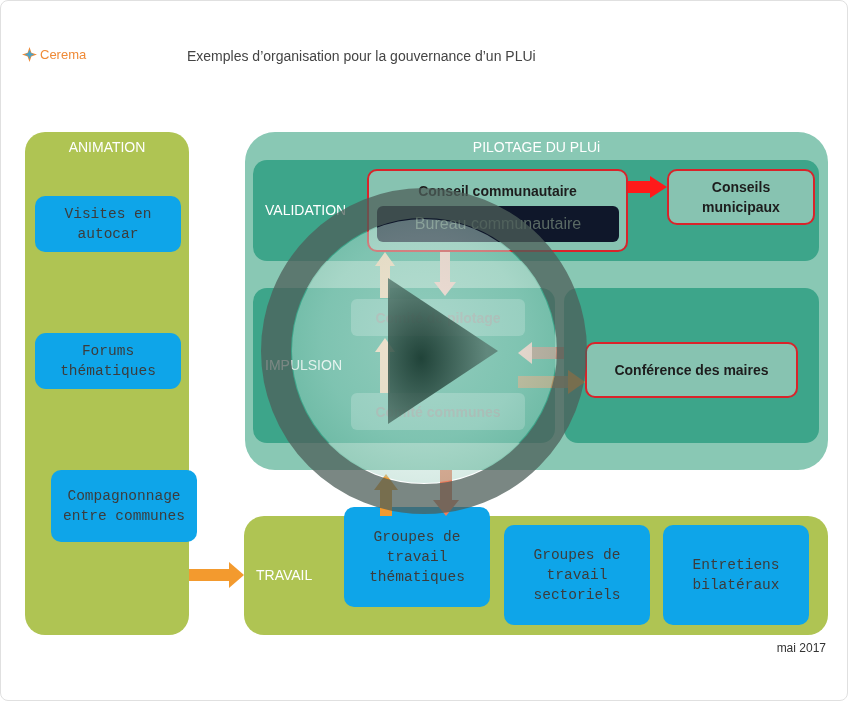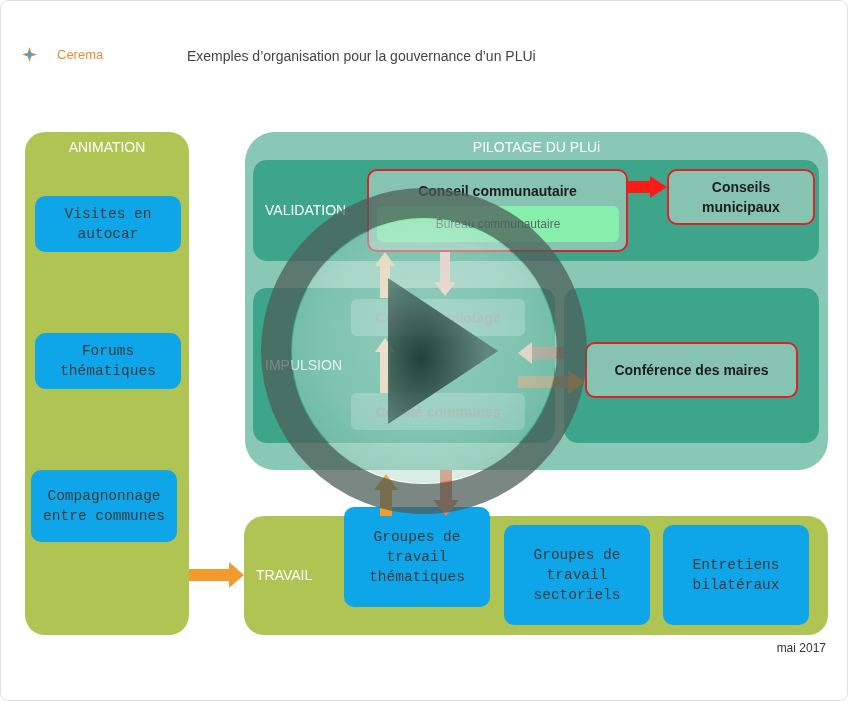--- a/index.html
+++ b/index.html
@@ -1,29 +1,29 @@
 <!DOCTYPE html>
 <html><head>
   <meta charset="utf-8">
   <style>
     html, body { margin: 0; padding: 0; background: #ffffff; }
     body { width: 848px; height: 701px; position: relative; overflow: hidden; font-family: "DejaVu Sans", sans-serif; }
     .frame { position: absolute; left: 0; top: 0; width: 846px; height: 699px; border: 1px solid #e0e0e0; border-radius: 8px; background: #fff; }
-    .logo { position: absolute; left: 22px; top: 47px; display: flex; align-items: center; gap: 20px; }
+    .logo { position: absolute; left: 22px; top: 47px; display: flex; align-items: center; gap: 3px; }
     .logo-mark { width: 15px; height: 15px; position: relative; }
     .logo-text { color: #ef8a36; font-size: 13px; font-family: "Liberation Sans", sans-serif; }
     .title { position: absolute; left: 187px; top: 48px; font-size: 14px; color: #444; font-family: "Liberation Sans", sans-serif; }
     .abs { position: absolute; box-sizing: border-box; }
     .green { background: #afc453; border-radius: 20px; }
     .beige { background: #0ea5e9; border-radius: 10px; color: #3c3c3c; font-size: 14.5px; display: flex; align-items: center; justify-content: center; text-align: center; line-height: 20px; font-family: Liberation Mono, monospace; }
     .hdr { color: #fff; font-size: 14px; font-family: "Liberation Sans", sans-serif; }
     .teal-outer { background: #89c8b4; border-radius: 30px; }
     .teal-inner { background: #3da58a; border-radius: 14px; }
     .redbox { border: 2px solid #d9232a; border-radius: 10px; background: #87c3b1; color: #1d1d1d; font-weight: bold; font-size: 14px; display: flex; align-items: center; justify-content: center; text-align: center; font-family: "Liberation Sans", sans-serif; line-height: 20px; }
-    .subbox { background: #86efac; border-radius: 6px; color: #5a6a64; font-size: 12px; display: flex; align-items: center; justify-content: center; font-family: "Liberation Sans", sans-serif; }
+    .subbox { background: #0f172a; border-radius: 6px; color: #5a6a64; font-size: 16px; display: flex; align-items: center; justify-content: center; font-family: "Liberation Sans", sans-serif; }
     .comite { background: rgba(255,255,255,0.25); border-radius: 6px; color: #8c9a95; font-size: 14px; font-weight: bold; display: flex; align-items: center; justify-content: center; font-family: "Liberation Sans", sans-serif; margin-left: 25px; }
     .date { position: absolute; right: 22px; top: 641px; font-size: 12px; color: #333; font-family: "Liberation Sans", sans-serif; }
     svg.overlay { position: absolute; left: 0; top: 0; }
   </style>
 </head>
 <body>
 
 <div class="frame"></div>
 
 <div class="logo">
@@ -33,21 +33,21 @@
   </svg>
   <span class="logo-text">Cerema</span>
 </div>
 
 <div class="title">Exemples d’organisation pour la gouvernance d’un PLUi</div>
 
 <div class="abs green" style="left:25px;top:132px;width:164px;height:503px;"></div>
 <div class="abs hdr" style="left:25px;top:139px;width:164px;text-align:center;">ANIMATION</div>
 <div class="abs beige" style="left:35px;top:196px;width:146px;height:56px;">Visites en autocar</div>
 <div class="abs beige" style="left:35px;top:333px;width:146px;height:56px;padding:0 20px;border-radius:11px;">Forums thématiques</div>
-<div class="abs beige" style="left:31px;top:470px;width:146px;height:72px;padding:0 8px;">Compagnonnage entre communes</div>
+<div class="abs beige" style="left:51px;top:470px;width:146px;height:72px;padding:0 8px;">Compagnonnage entre communes</div>
 
 <div class="abs teal-outer" style="left:245px;top:132px;width:583px;height:338px;"></div>
 <div class="abs hdr" style="left:245px;top:139px;width:583px;text-align:center;">PILOTAGE DU PLUi</div>
 
 <div class="abs teal-inner" style="left:253px;top:160px;width:566px;height:101px;"></div>
 <div class="abs hdr" style="left:265px;top:202px;">VALIDATION</div>
 <div class="abs redbox" style="left:367px;top:169px;width:261px;height:83px;align-items:flex-start;padding-top:10px;">
   <span>Conseil communautaire</span>
 </div>
 <div class="abs subbox" style="left:377px;top:206px;width:242px;height:36px;">Bureau communautaire</div>

